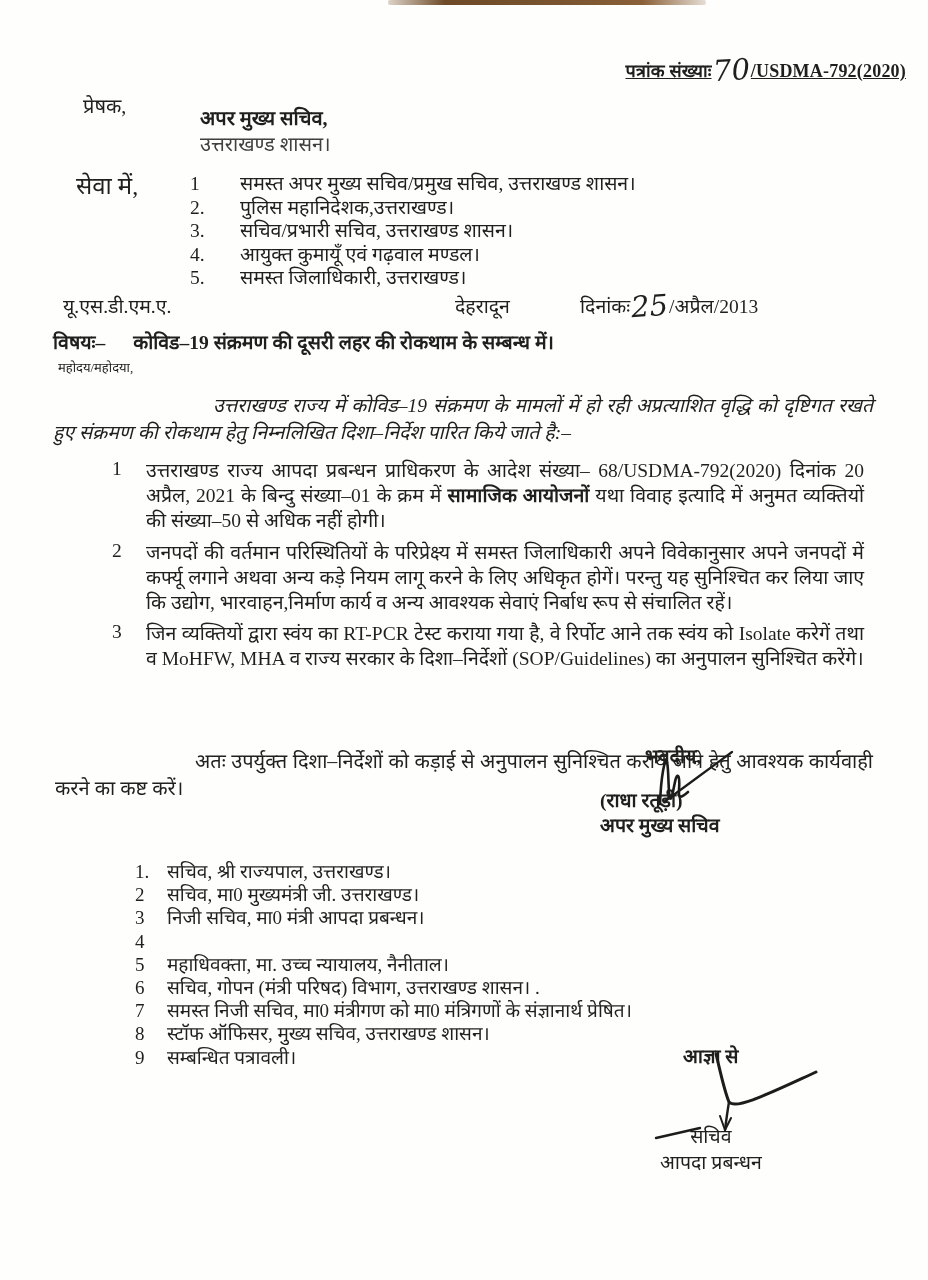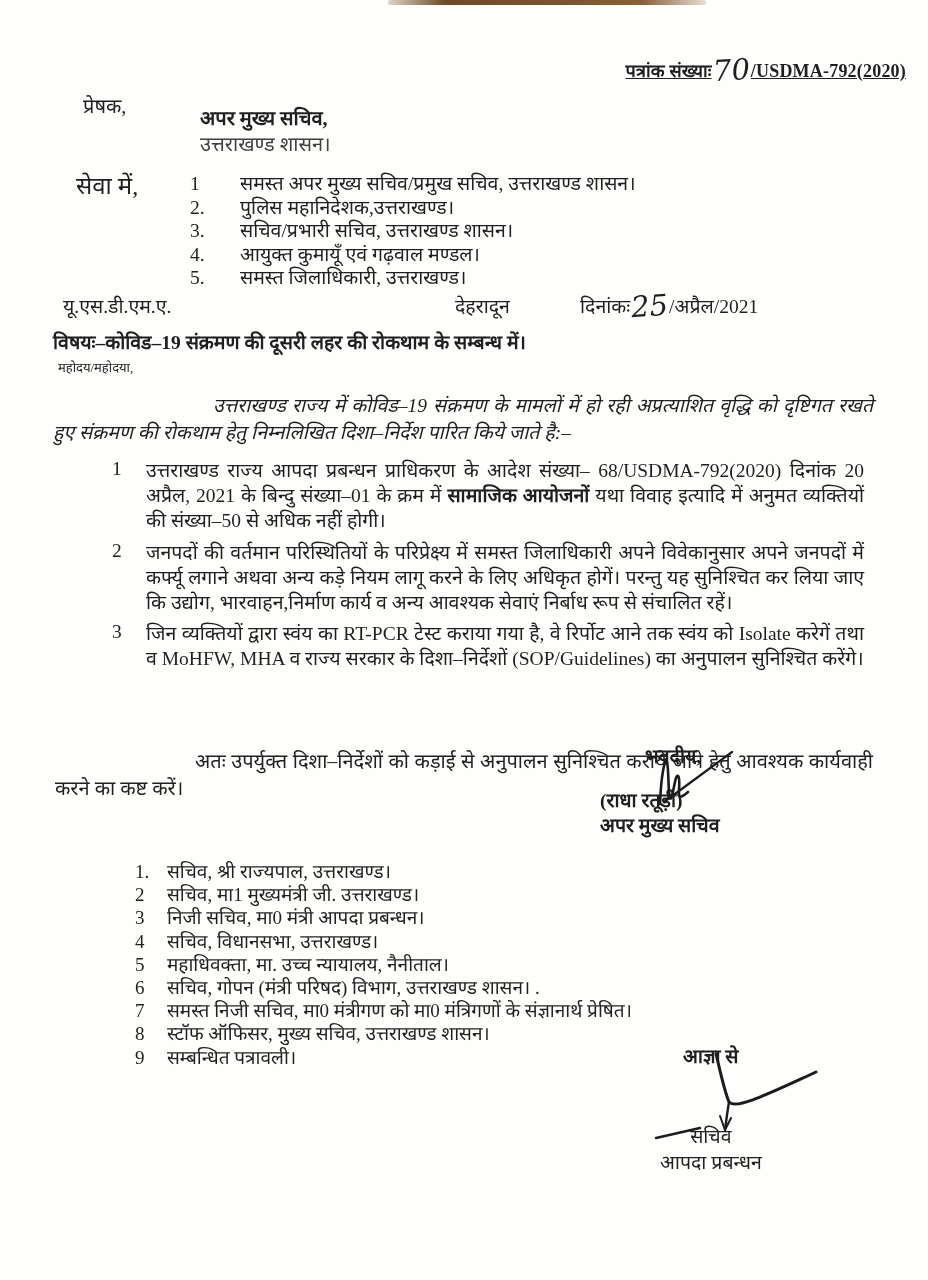--- a/index.html
+++ b/index.html
@@ -35,21 +35,21 @@
   .sender-org{font-weight:normal;color:#404040;}
   .to-label{position:absolute;top:148px;left:76px;font-size:24px;margin-top:20px;}
   .recipients{position:absolute;top:172px;left:190px;width:640px;font-size:19.5px;line-height:23.6px;}
   .rec-row{display:flex;}
   .rec-num{width:50px;flex:0 0 50px;}
   .dateline{position:absolute;top:292px;left:63px;width:800px;font-size:19.5px;}
   .org-abbr{position:absolute;left:0;top:0;}
   .place{position:absolute;left:392px;top:0;}
   .dateval{position:absolute;left:517px;top:0;}
   .subject{position:absolute;top:328px;left:53px;width:820px;font-size:19.5px;font-weight:bold;}
-  .subject .sub-label{}
+  .subject .sub-label{margin-right:28px;}
   .salutation{position:absolute;top:358px;left:58px;font-size:13px;}
   .intro{position:absolute;top:392px;left:53px;width:820px;font-size:19.5px;line-height:27px;text-align:justify;font-style:italic;}
   .intro .indent{display:inline-block;width:160px;}
   .points{position:absolute;top:458px;left:112px;width:752px;font-size:19.5px;}
   .point{display:flex;margin-bottom:6px;}
   .pt-num{flex:0 0 34px;}
   .pt-text{flex:1;text-align:justify;line-height:25.2px;}
   .closing{position:absolute;top:700px;left:55px;width:818px;font-size:20px;line-height:27px;text-align:justify;margin-top:48px;}
   .closing .indent{display:inline-block;width:140px;}
   .valediction{position:absolute;top:742px;left:645px;font-size:19.5px;font-weight:bold;}
@@ -105,21 +105,21 @@
     <div class="rec-row">
       <span class="rec-num">5.</span>
       <span>समस्त जिलाधिकारी, उत्तराखण्ड।</span>
     </div>
   </div>
 
   <div class="dateline">
     <span class="org-abbr">यू.एस.डी.एम.ए.</span>
     <span class="place">देहरादून</span>
     <span class="dateval">
-      <span>दिनांकः</span><span class="hw">25</span><span>/अप्रैल/2021</span>
+      <span>दिनांकः</span><span class="hw">25</span><span>/अप्रैल/2013</span>
     </span>
   </div>
 
   <div class="subject">
     <span class="sub-label">विषयः–</span><span>कोविड–19 संक्रमण की दूसरी लहर की रोकथाम के सम्बन्ध में।</span>
   </div>
 
   <div class="salutation">महोदय/महोदया,</div>
 
   <div class="intro">
@@ -162,29 +162,28 @@
   </div>
 
 
   <div class="cc-list">
     <div class="cc-row">
       <span class="cc-num">1.</span>
       <span>सचिव, श्री राज्यपाल, उत्तराखण्ड।</span>
     </div>
     <div class="cc-row">
       <span class="cc-num">2</span>
-      <span>सचिव, मा1 मुख्यमंत्री जी. उत्तराखण्ड।</span>
+      <span>सचिव, मा0 मुख्यमंत्री जी. उत्तराखण्ड।</span>
     </div>
     <div class="cc-row">
       <span class="cc-num">3</span>
       <span>निजी सचिव, मा0 मंत्री आपदा प्रबन्धन।</span>
     </div>
     <div class="cc-row">
       <span class="cc-num">4</span>
-      <span>सचिव, विधानसभा, उत्तराखण्ड।</span>
     </div>
     <div class="cc-row">
       <span class="cc-num">5</span>
       <span>महाधिवक्ता, मा. उच्च न्यायालय, नैनीताल।</span>
     </div>
     <div class="cc-row">
       <span class="cc-num">6</span>
       <span>सचिव, गोपन (मंत्री परिषद) विभाग, उत्तराखण्ड शासन। .</span>
     </div>
     <div class="cc-row">

